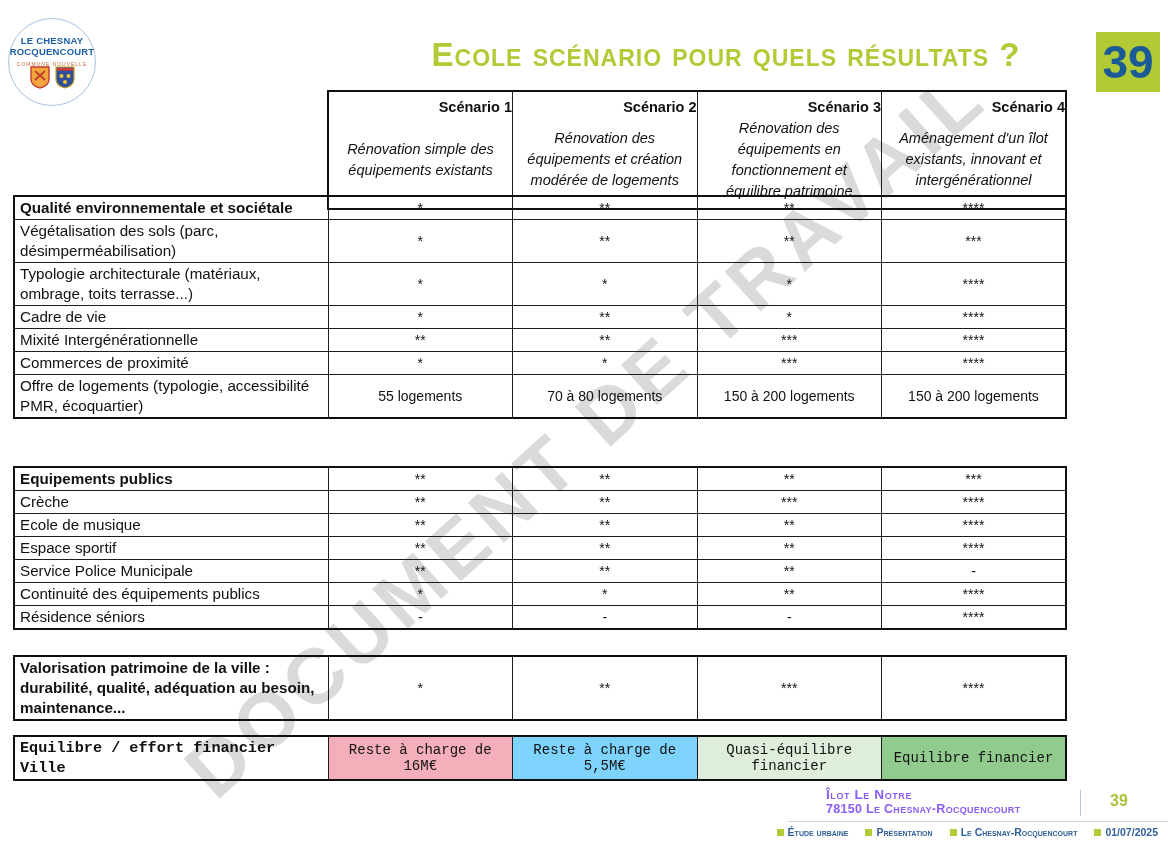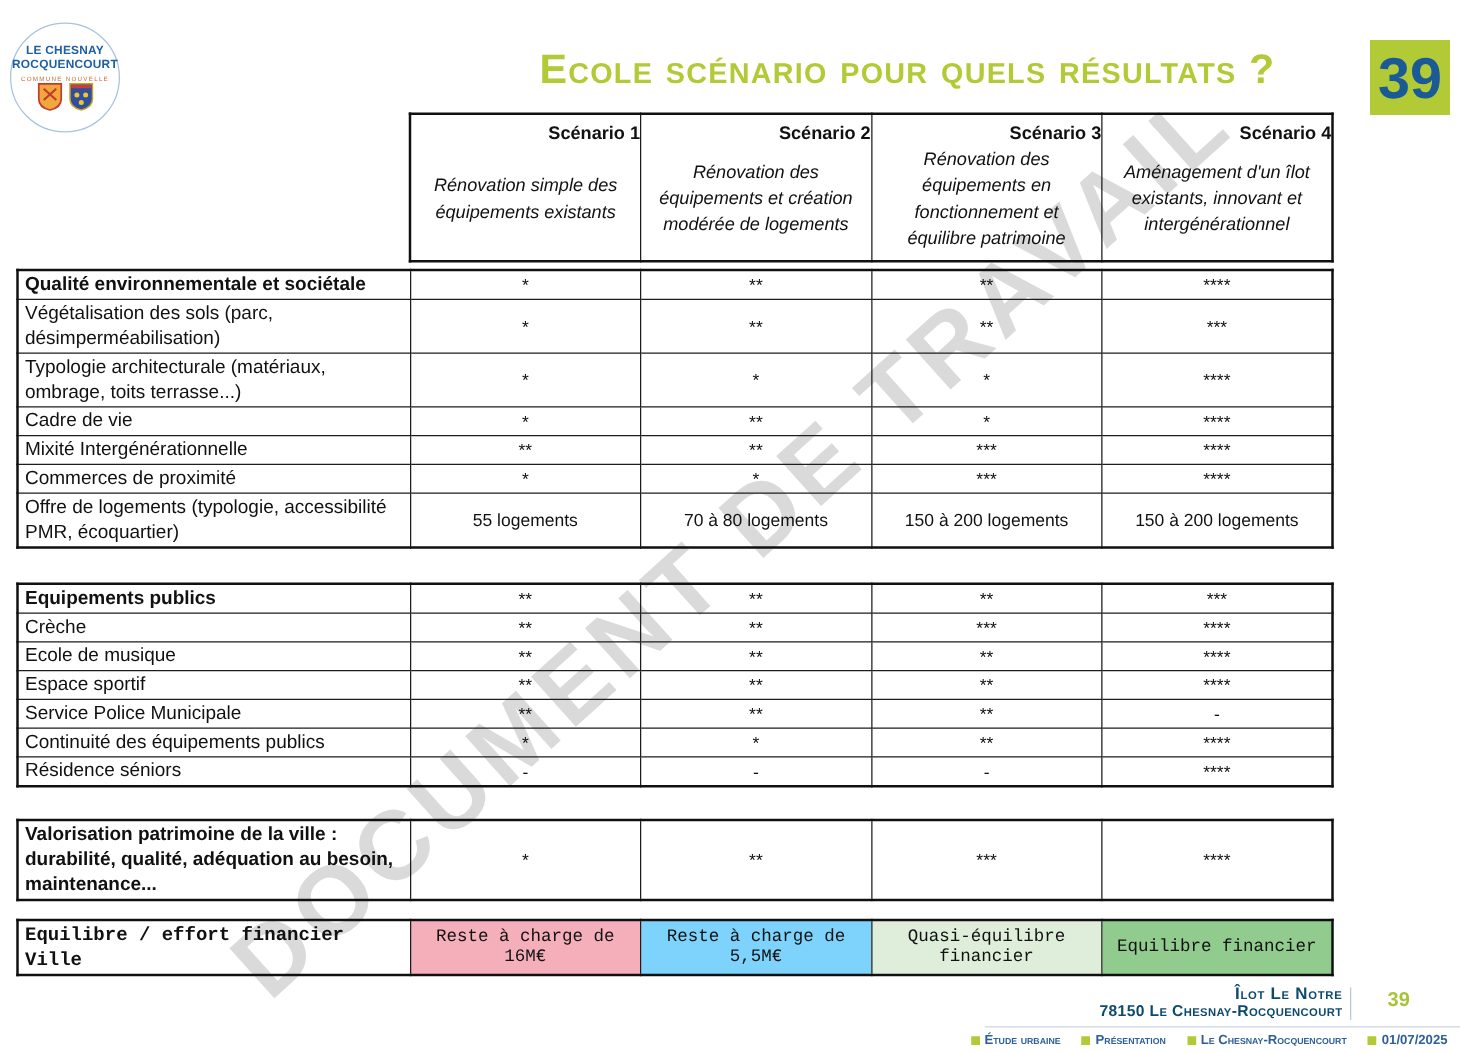--- a/index.html
+++ b/index.html
@@ -43,36 +43,36 @@
   table.sheet { border:2.5px solid #101010; }
 
   #header-table { left:327px; top:90px; }
   #header-table td { width:184.5px; height:105px; vertical-align:top; padding:0; }
   .hwrap { display:flex; flex-direction:column; height:116px;align-items:flex-end; }
   .htitle { font-weight:700; font-size:14.5px; text-align:center; margin-top:7px; }
   .hsub { flex:1; display:flex; align-items:center; justify-content:center;
     font-style:italic; font-size:14.5px; line-height:21px; text-align:center; padding:2px 10px 6px; }
 
   .section { left:13px; }
-  #section-0 { top:215px;padding-left:32px; }
+  #section-0 { top:195px;padding-left:32px; }
   #section-1 { top:466px; }
   #section-2 { top:655px; }
   #section-3 { top:735px;font-family:Liberation Mono, monospace; }
 
   .lcell { width:314px; font-size:15.2px; padding:1px 5px; line-height:20px; }
   .lcell.bold { font-weight:700; }
   .vcell { width:184.5px; text-align:center; font-size:14px; padding:0 4px; }
   #section-0 td, #section-1 td { height:23px; }
   #section-2 td { height:50px; }
   #section-3 td { height:23px; }
 
   
   .footer-line { position:absolute; left:788px; right:0; top:821px; border-top:1px solid #c9d5e2; z-index:2; }
-  .footer-project { position:absolute; left:826px; top:787px; width:248px; text-align:right;
-    color:#0c4a6e; font-variant:small-caps; font-weight:700; z-index:2; }
+  .footer-project { position:absolute; left:826px; top:787px; width:248px; text-align:left;
+    color:#8b5cf6; font-variant:small-caps; font-weight:700; z-index:2; }
   .fp1 { font-size:13.5px; letter-spacing:.6px; }
   .fp2 { font-size:12.5px; letter-spacing:.3px; }
   .footer-divider { position:absolute; left:1080px; top:790px; height:26px; border-left:1px solid #b9c7d7; z-index:2; }
   .footer-page { position:absolute; left:1086px; top:792px; width:66px; text-align:center;
     color:#a9c43b; font-weight:700; font-size:16px; z-index:2; }
   .footer-legend { position:absolute; right:10px; top:826px; display:flex; gap:17px; align-items:flex-start; z-index:2; }
   .legend-item { display:flex; gap:4px; align-items:center;
     color:#2e5f98; font-variant:small-caps; font-size:10.5px; font-weight:700; }
   .legend-item.active { border-bottom:2.5px solid #2e5f98; padding-bottom:4px; }
   .legend-square { width:7px; height:7px; background:#b2ca35; flex:none; }

